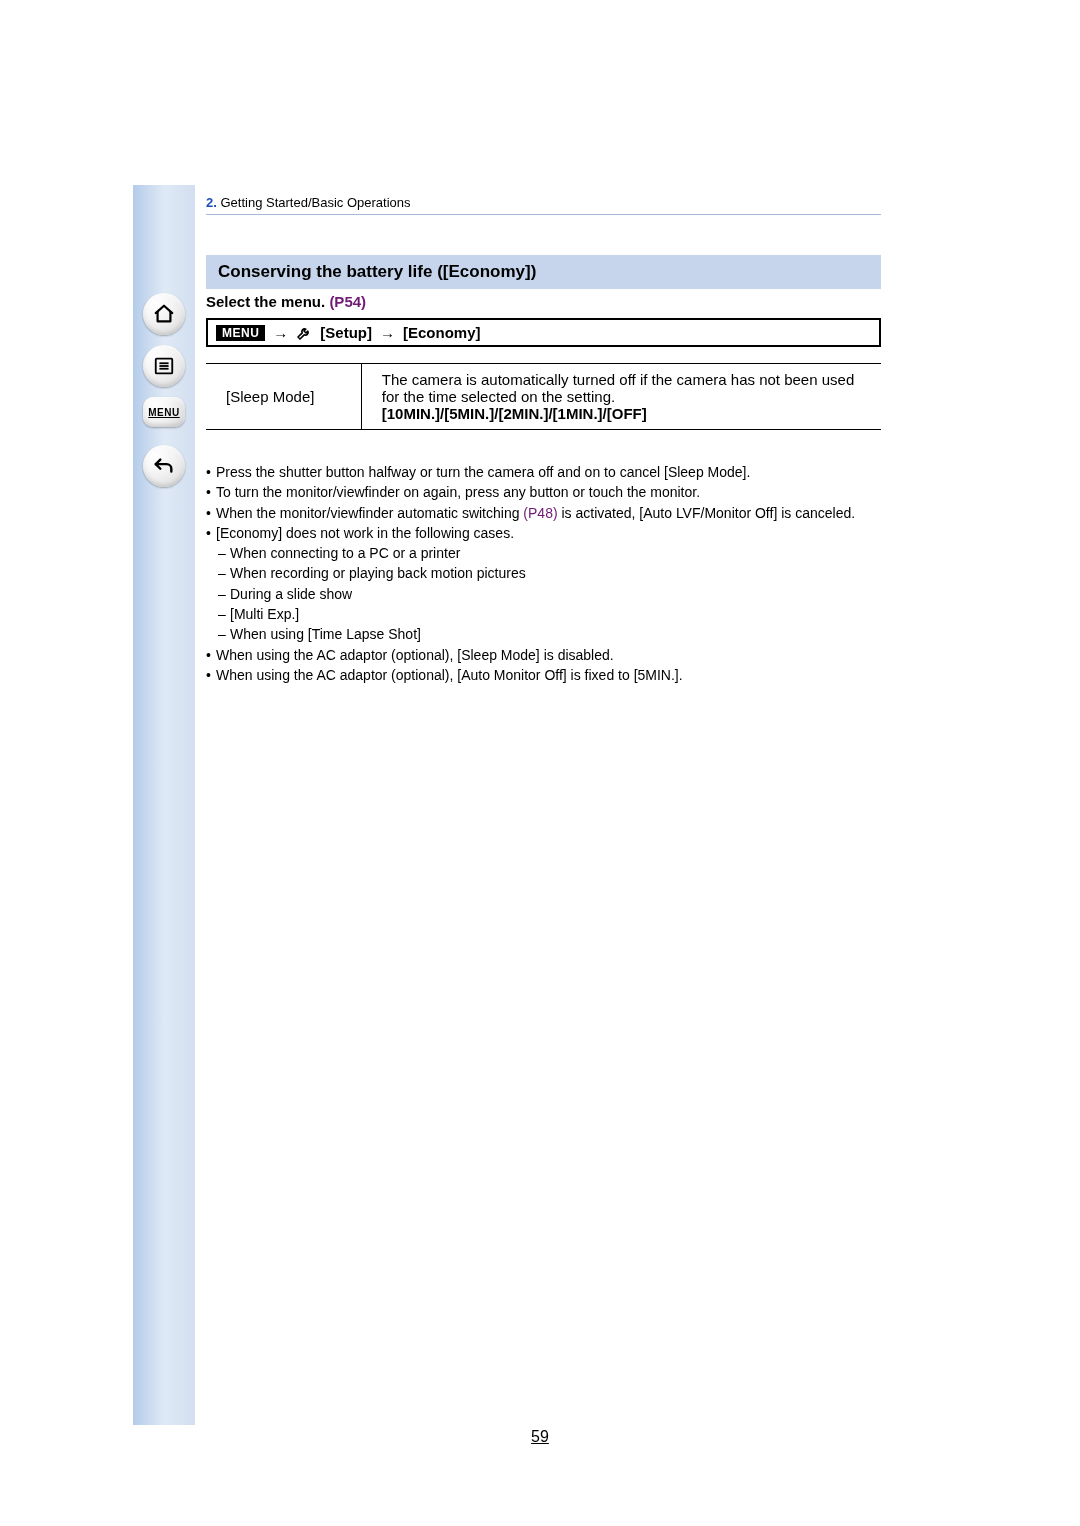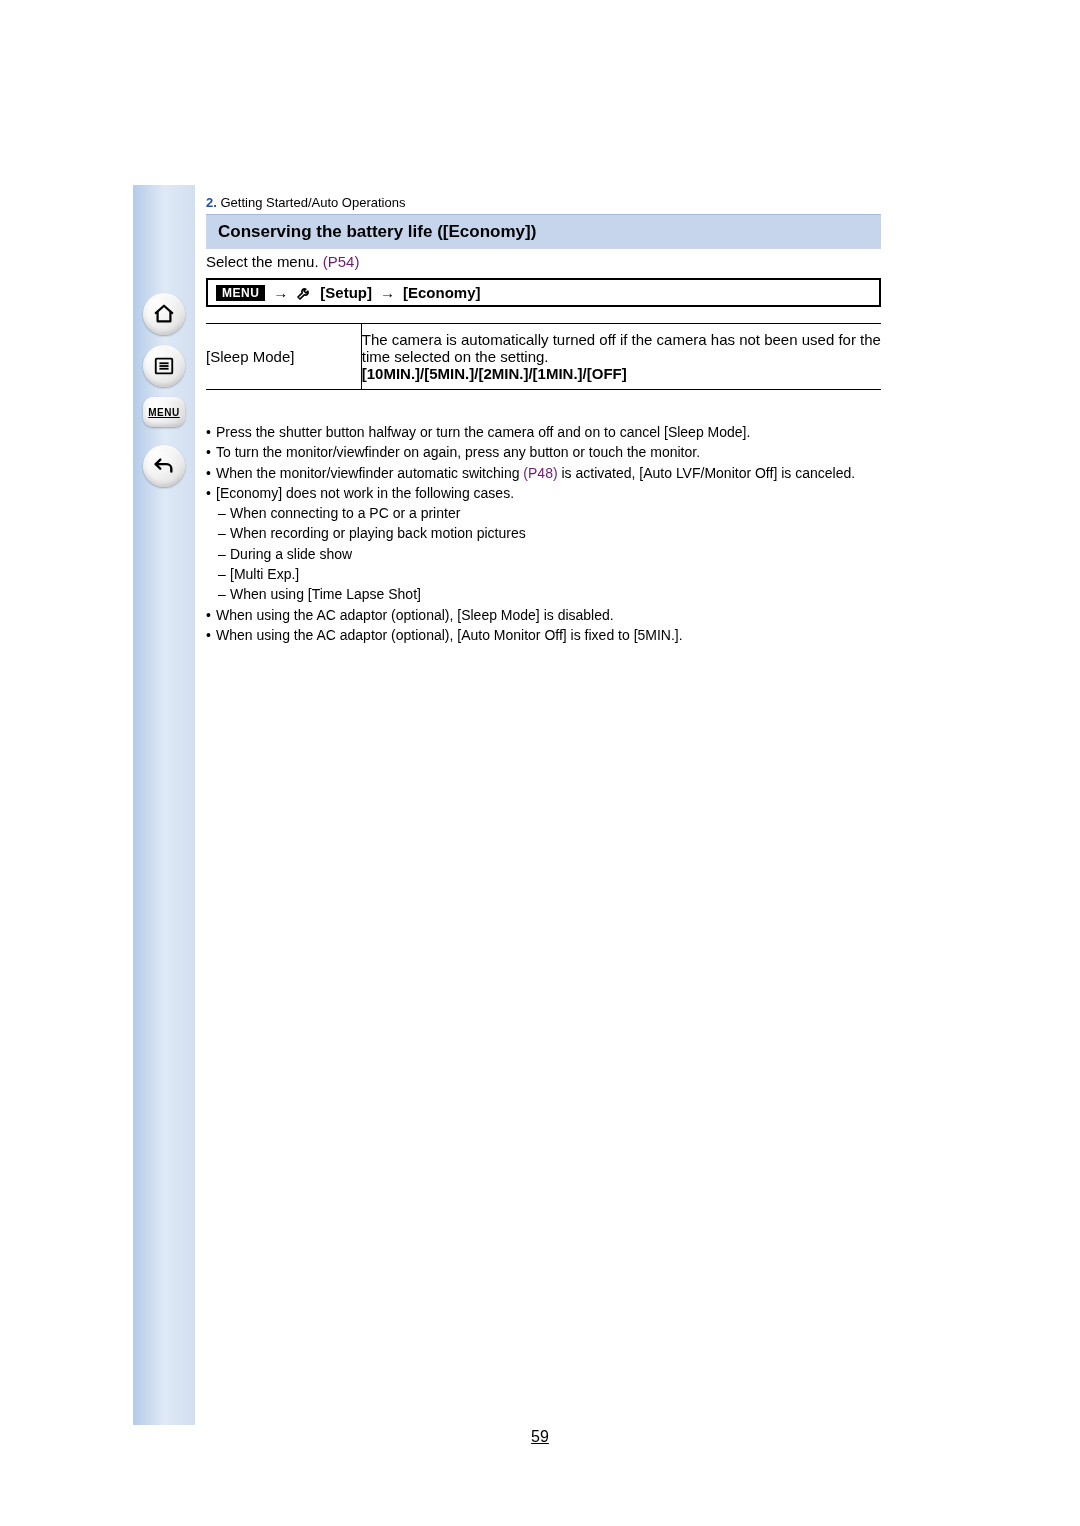--- a/index.html
+++ b/index.html
@@ -71,32 +71,33 @@
     width: 675px;
   }
   .chapter-header {
     font-size: 13px;
     padding-bottom: 4px;
     border-bottom: 1px solid #a7b9da;
   }
   .chapter-header .chnum { color: #1e4fb5; font-weight: bold; }
   .chapter-header .chtitle { color: #000; }
   .section-title {
+    margin-top: 40px;
     background: #c6d5ec;
     padding: 7px 12px;
     font-size: 17px;
     font-weight: bold;
   }
   .intro {
     margin-top: 16px;
     font-size: 15px;
     line-height: 1.3;
   }
   .bold-line { margin-top: 4px; font-size: 15px; }
-  .bold-line .b { font-weight: normal; }
+  .bold-line .b { font-weight: bold; }
   .link { color: #701a75; }
   .menu-path-box {
     margin-top: 8px;
     border: 2px solid #000;
     padding: 4px 8px;
     display: flex;
     align-items: center;
     gap: 8px;
     font-size: 15px;
   }
@@ -116,21 +117,21 @@
     width: 100%;
     border-collapse: collapse;
     margin-top: 16px;
     font-size: 15px;
   }
   table.opts td {
     border-top: 1px solid #000;
     border-bottom: 1px solid #000;
     border-left: none;
     border-right: none;
-    padding: 7px 0;
+    padding: 7px 20px;
     vertical-align: middle;
   }
   table.opts td.left {
     width: 23%;
     border-right: 1px solid #000;
     font-weight: normal;
   }
   table.opts td .desc-opt { font-weight: bold; }
   .notes {
     margin-top: 32px;
@@ -179,21 +180,21 @@
             <path d="M3 10 H15 a5 5 0 0 1 5 5 v3"></path>
           </svg>
       </div>
     </div>
   </div>
 
   <div class="content">
 
     <div class="chapter-header">
       <span class="chnum">2.</span>
-      <span class="chtitle">Getting Started/Auto Operations</span>
+      <span class="chtitle">Getting Started/Basic Operations</span>
     </div>
 
     <div class="section-title">Conserving the battery life ([Economy])</div>
 
 
     <div class="bold-line">
       <span class="b">Select the menu.</span>
       <span class="b link">(P54)</span>
     </div>
 

